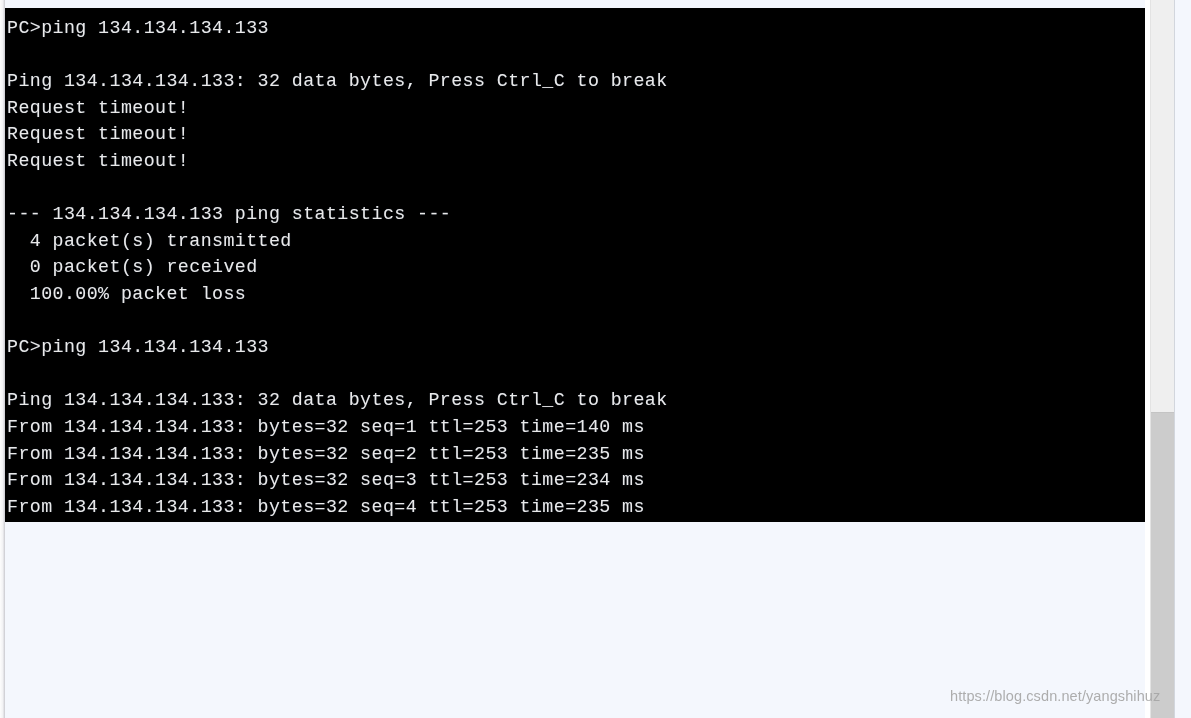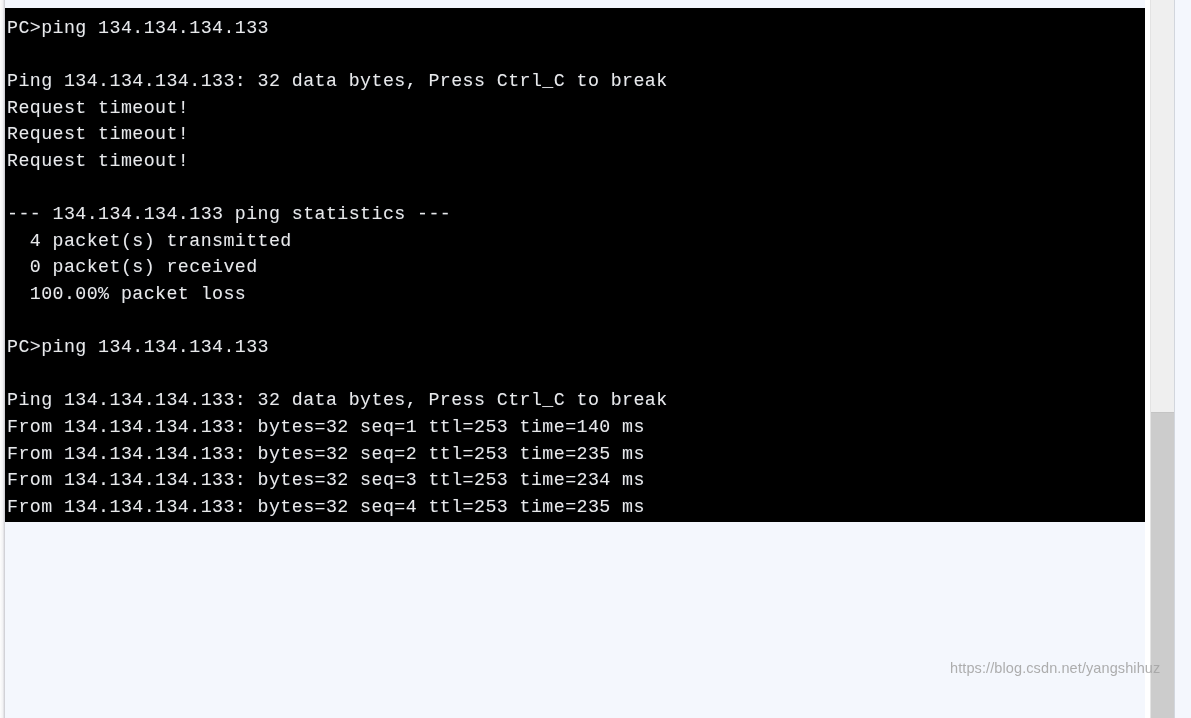--- a/index.html
+++ b/index.html
@@ -77,21 +77,21 @@
     width: 100%;
     height: 306px;
     background: #cccccc;
     border-top: 1px solid #c4c4c4;
     box-sizing: border-box;
   }
   
   #watermark {
     position: absolute;
     left: 950px;
-    top: 660px;
+    top: 688px;
     color: #a7a7a7;
     font-family: "Liberation Sans", sans-serif;
     font-size: 14.5px;
     letter-spacing: 0.1px;
     white-space: nowrap;
     opacity: 0.92;
   }
 </style>
 </head>
 <body>

